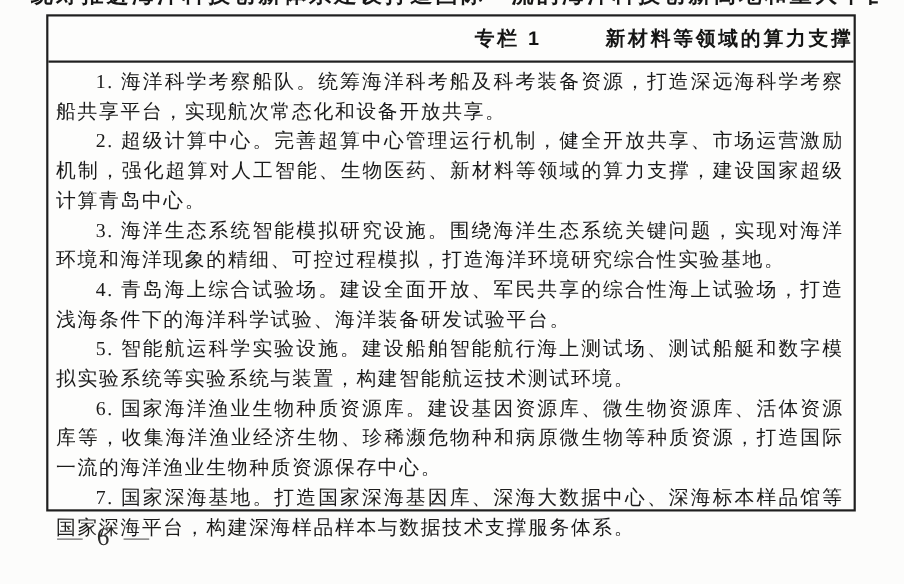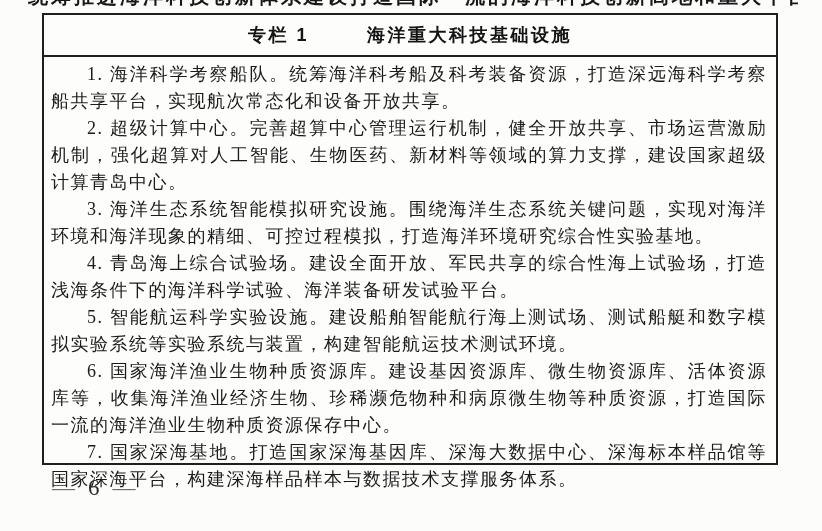--- a/index.html
+++ b/index.html
@@ -48,21 +48,21 @@
     box-sizing: border-box;
     border: 2px solid #1f1f1f;
     background: #fdfdfc;
   }
   .panel-header {
     box-sizing: border-box;
     height: 42px;
     border-bottom: 2px solid #1f1f1f;
     display: flex;
     align-items: center;
-    justify-content: center;
+    justify-content: flex-end;
     font-family: "Liberation Sans", sans-serif;
     font-weight: bold;
     font-size: 18px;
     letter-spacing: 2.5px;
     color: #141414;
     gap: 40px;
   }
   .panel-header .title-label {
     margin-right: 18px;
   }
@@ -101,21 +101,21 @@
 </head>
 <body>
 
 <div class="clip-top">
   <span class="frag">统筹推进海洋科技创新体系建设打造国际一流的海洋科技创新高地和重大平台工程体系</span>
 </div>
 
 <div class="panel">
   <div class="panel-header">
     <span class="title-label">专栏 1</span>
-    <span class="title-text">海洋重大科技基础设施</span>
+    <span class="title-text">新材料等领域的算力支撑</span>
   </div>
   <div class="panel-body">
     <p>1. 海洋科学考察船队。统筹海洋科考船及科考装备资源，打造深远海科学考察船共享平台，实现航次常态化和设备开放共享。</p>
     <p>2. 超级计算中心。完善超算中心管理运行机制，健全开放共享、市场运营激励机制，强化超算对人工智能、生物医药、新材料等领域的算力支撑，建设国家超级计算青岛中心。</p>
     <p>3. 海洋生态系统智能模拟研究设施。围绕海洋生态系统关键问题，实现对海洋环境和海洋现象的精细、可控过程模拟，打造海洋环境研究综合性实验基地。</p>
     <p>4. 青岛海上综合试验场。建设全面开放、军民共享的综合性海上试验场，打造浅海条件下的海洋科学试验、海洋装备研发试验平台。</p>
     <p>5. 智能航运科学实验设施。建设船舶智能航行海上测试场、测试船艇和数字模拟实验系统等实验系统与装置，构建智能航运技术测试环境。</p>
     <p>6. 国家海洋渔业生物种质资源库。建设基因资源库、微生物资源库、活体资源库等，收集海洋渔业经济生物、珍稀濒危物种和病原微生物等种质资源，打造国际一流的海洋渔业生物种质资源保存中心。</p>
     <p>7. 国家深海基地。打造国家深海基因库、深海大数据中心、深海标本样品馆等国家深海平台，构建深海样品样本与数据技术支撑服务体系。</p>
   </div>

